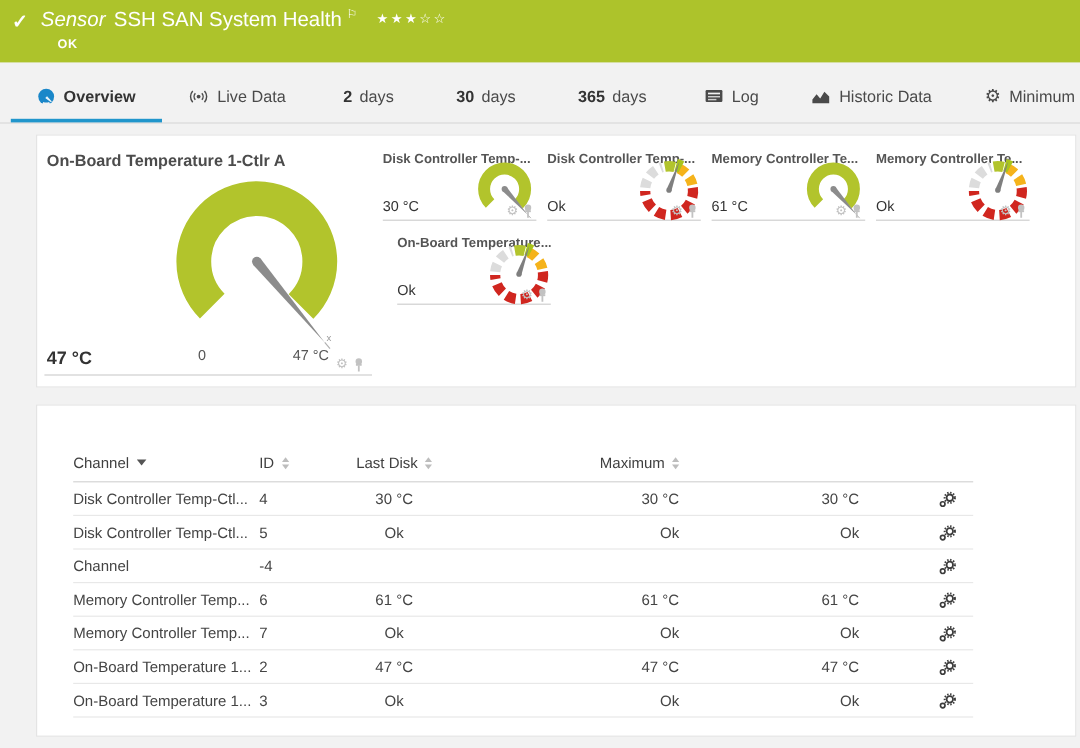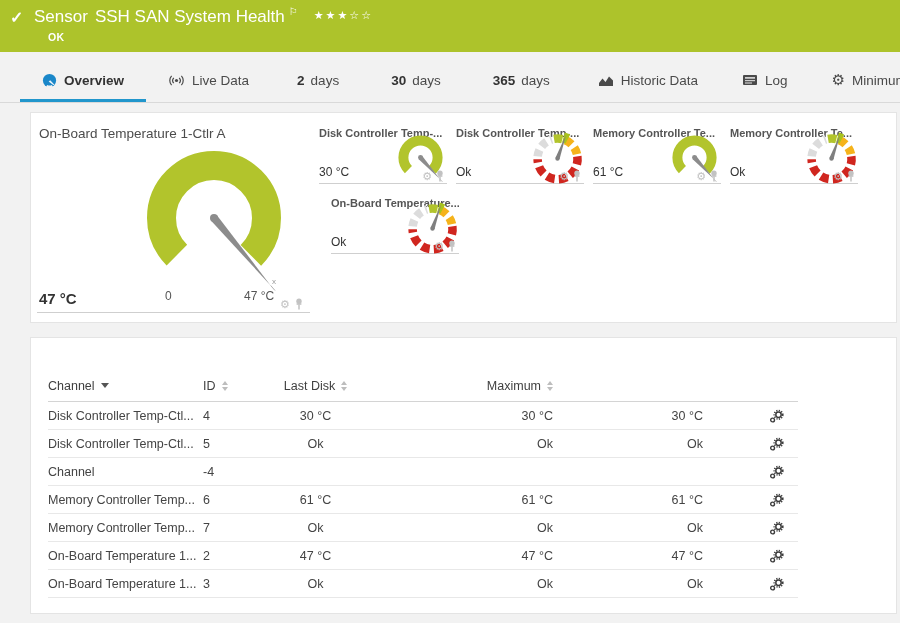--- a/index.html
+++ b/index.html
@@ -1,54 +1,54 @@
 <!DOCTYPE html>
 <html><head>
 <meta charset="utf-8">
 <style>
   html,body{margin:0;padding:0}
   body{width:900px;height:623px;background:#f2f2f2;font-family:"Liberation Sans",sans-serif;position:relative;overflow:hidden}
   
   .topbar{position:absolute;left:0;top:0;width:900px;height:52px;background:#adc32b}
   .check{position:absolute;left:10px;top:8px;color:#fff;font-size:16px;font-weight:bold}
   .titlewrap{position:absolute;left:34px;top:6px;color:#fff;font-size:17px;white-space:nowrap}
-  .sensorlbl{margin-right:7px}
+  .sensorlbl{font-style:italic;margin-right:7px}
   .flag{font-size:10px;vertical-align:super;margin-left:4px}
   .stars{font-size:11px;letter-spacing:2px;margin-left:16px;vertical-align:3px}
   .okstatus{position:absolute;left:48px;top:31px;color:#fff;font-size:10.5px;font-weight:bold;letter-spacing:.4px}
   
-  .tabbar{position:absolute;left:0;top:61px;width:900px;height:42px;border-bottom:1px solid #d9d9d9;display:flex;align-items:stretch;padding-left:20px;box-sizing:border-box}
+  .tabbar{position:absolute;left:0;top:61px;width:900px;height:42px;border-bottom:1px solid #d9d9d9;display:flex;align-items:stretch;padding-left:9px;box-sizing:border-box}
   .tab{display:flex;align-items:center;gap:7px;padding:0 22px;font-size:13.5px;color:#4a4a4a;border-bottom:3px solid transparent;box-sizing:border-box;cursor:pointer;white-space:nowrap}
   .tab.days{padding:0 26px;gap:6px}
   .tab .num{font-weight:bold;color:#333}
   .tab.active{border-bottom-color:#2196cc;color:#333;font-weight:bold}
   .tab svg,.tab .gearchar-dk{flex:0 0 auto}
   .gearchar-dk{font-size:15px;color:#4a4a4a;font-style:normal}
   
   .card{position:absolute;background:#fff;border:1px solid #e4e4e4;box-sizing:border-box}
   #card-gauges{left:30px;top:112px;width:867px;height:211px}
   #card-table{left:30px;top:337px;width:867px;height:277px}
   
-  .bigtitle{position:absolute;left:8px;top:13px;font-size:13.5px;font-weight:normal;color:#4c4c4c}
+  .bigtitle{position:absolute;left:8px;top:13px;font-size:13.5px;font-weight:bold;color:#4c4c4c}
   .bigsvg{position:absolute;left:98px;top:18px}
   .scale0{position:absolute;left:134px;top:176px;font-size:12px;color:#555}
   .scalemax{position:absolute;left:213px;top:176px;font-size:12px;color:#555}
   .bigvalue{position:absolute;left:8px;top:177px;font-size:15px;font-weight:bold;color:#333}
   .bigline{position:absolute;left:6px;top:199px;width:273px;border-bottom:1px solid #cfcfcf}
   .bigicons{position:absolute;left:249px;top:185px;display:flex;gap:4px;align-items:center}
   .gearchar{font-size:11px;color:#c2c2c2;font-style:normal;line-height:1}
   
   .mini{position:absolute;width:128px;height:56px;border-bottom:1px solid #cfcfcf}
   #mini0{left:288px;top:14px}#mini1{left:425px;top:14px}#mini2{left:562px;top:14px}#mini3{left:699px;top:14px}#mini4{left:300px;top:84px}
   .mtitle{position:absolute;left:0;top:0;width:100%;font-size:11px;font-weight:bold;color:#555;white-space:nowrap;overflow:hidden}
   .mg{position:absolute;right:-2px;top:3px;width:57px;height:57px}
   .mvalue{position:absolute;left:0;bottom:4px;font-size:12px;color:#333}
   .micons{position:absolute;right:2px;bottom:1px;display:flex;gap:3px;align-items:center}
   
-  .table{position:absolute;left:17px;top:32px;width:750px;font-size:12.5px;color:#444}
+  .table{position:absolute;left:30px;top:32px;width:750px;font-size:12.5px;color:#444}
   .trow{display:grid;grid-template-columns:155px 60px 105px 185px 150px 95px;align-items:center;height:27px;border-bottom:1px solid #e8e8e8}
   .trow.thead{height:31px;border-bottom:1px solid #d4d4d4;color:#3f3f3f}
   .c-ch{white-space:nowrap;overflow:hidden}
   .c-last{text-align:center}
   .c-min,.c-max{text-align:right}
   .c-gear{display:flex;justify-content:flex-end;padding-right:14px}
   .hd{display:flex;align-items:center}
   .hd.center{justify-content:center}
   .hd.right{justify-content:flex-end}
   .sd{width:0;height:0;border-left:4px solid transparent;border-right:4px solid transparent;border-top:5px solid #555;display:inline-block;margin-left:6px}
@@ -121,33 +121,33 @@
   </div>
   <div class="tab days">
     <span class="num">30</span>
     <span>days</span>
   </div>
   <div class="tab days">
     <span class="num">365</span>
     <span>days</span>
   </div>
   <div class="tab">
-    <svg width="16" height="13" viewBox="0 0 16 13">
-      <path d="M1,12 L1,9 4.5,4.5 7.5,8 11,2.5 15,6.5 15,12 Z" fill="#4a4a4a"></path>
-    </svg>
-    <span>Historic Data</span>
-  </div>
-  <div class="tab">
     <svg width="16" height="12" viewBox="0 0 16 12">
       <rect x="1" y="1" width="14" height="10" rx="1" fill="#4a4a4a"></rect>
       <rect x="3" y="3.2" width="10" height="1.4" fill="#f2f2f2"></rect>
       <rect x="3" y="6" width="10" height="1.2" fill="#cfcfcf"></rect>
       <rect x="3" y="8.4" width="7" height="1.2" fill="#cfcfcf"></rect>
     </svg>
     <span>Log</span>
+  </div>
+  <div class="tab">
+    <svg width="16" height="13" viewBox="0 0 16 13">
+      <path d="M1,12 L1,9 4.5,4.5 7.5,8 11,2.5 15,6.5 15,12 Z" fill="#4a4a4a"></path>
+    </svg>
+    <span>Historic Data</span>
   </div>
   <div class="tab">
     <i class="gearchar-dk">⚙</i>
     <span>Minimum</span>
   </div>
 </div>
 
 <div class="card" id="card-gauges">
 
   <div class="bigtitle">On-Board Temperature 1-Ctlr A</div>

